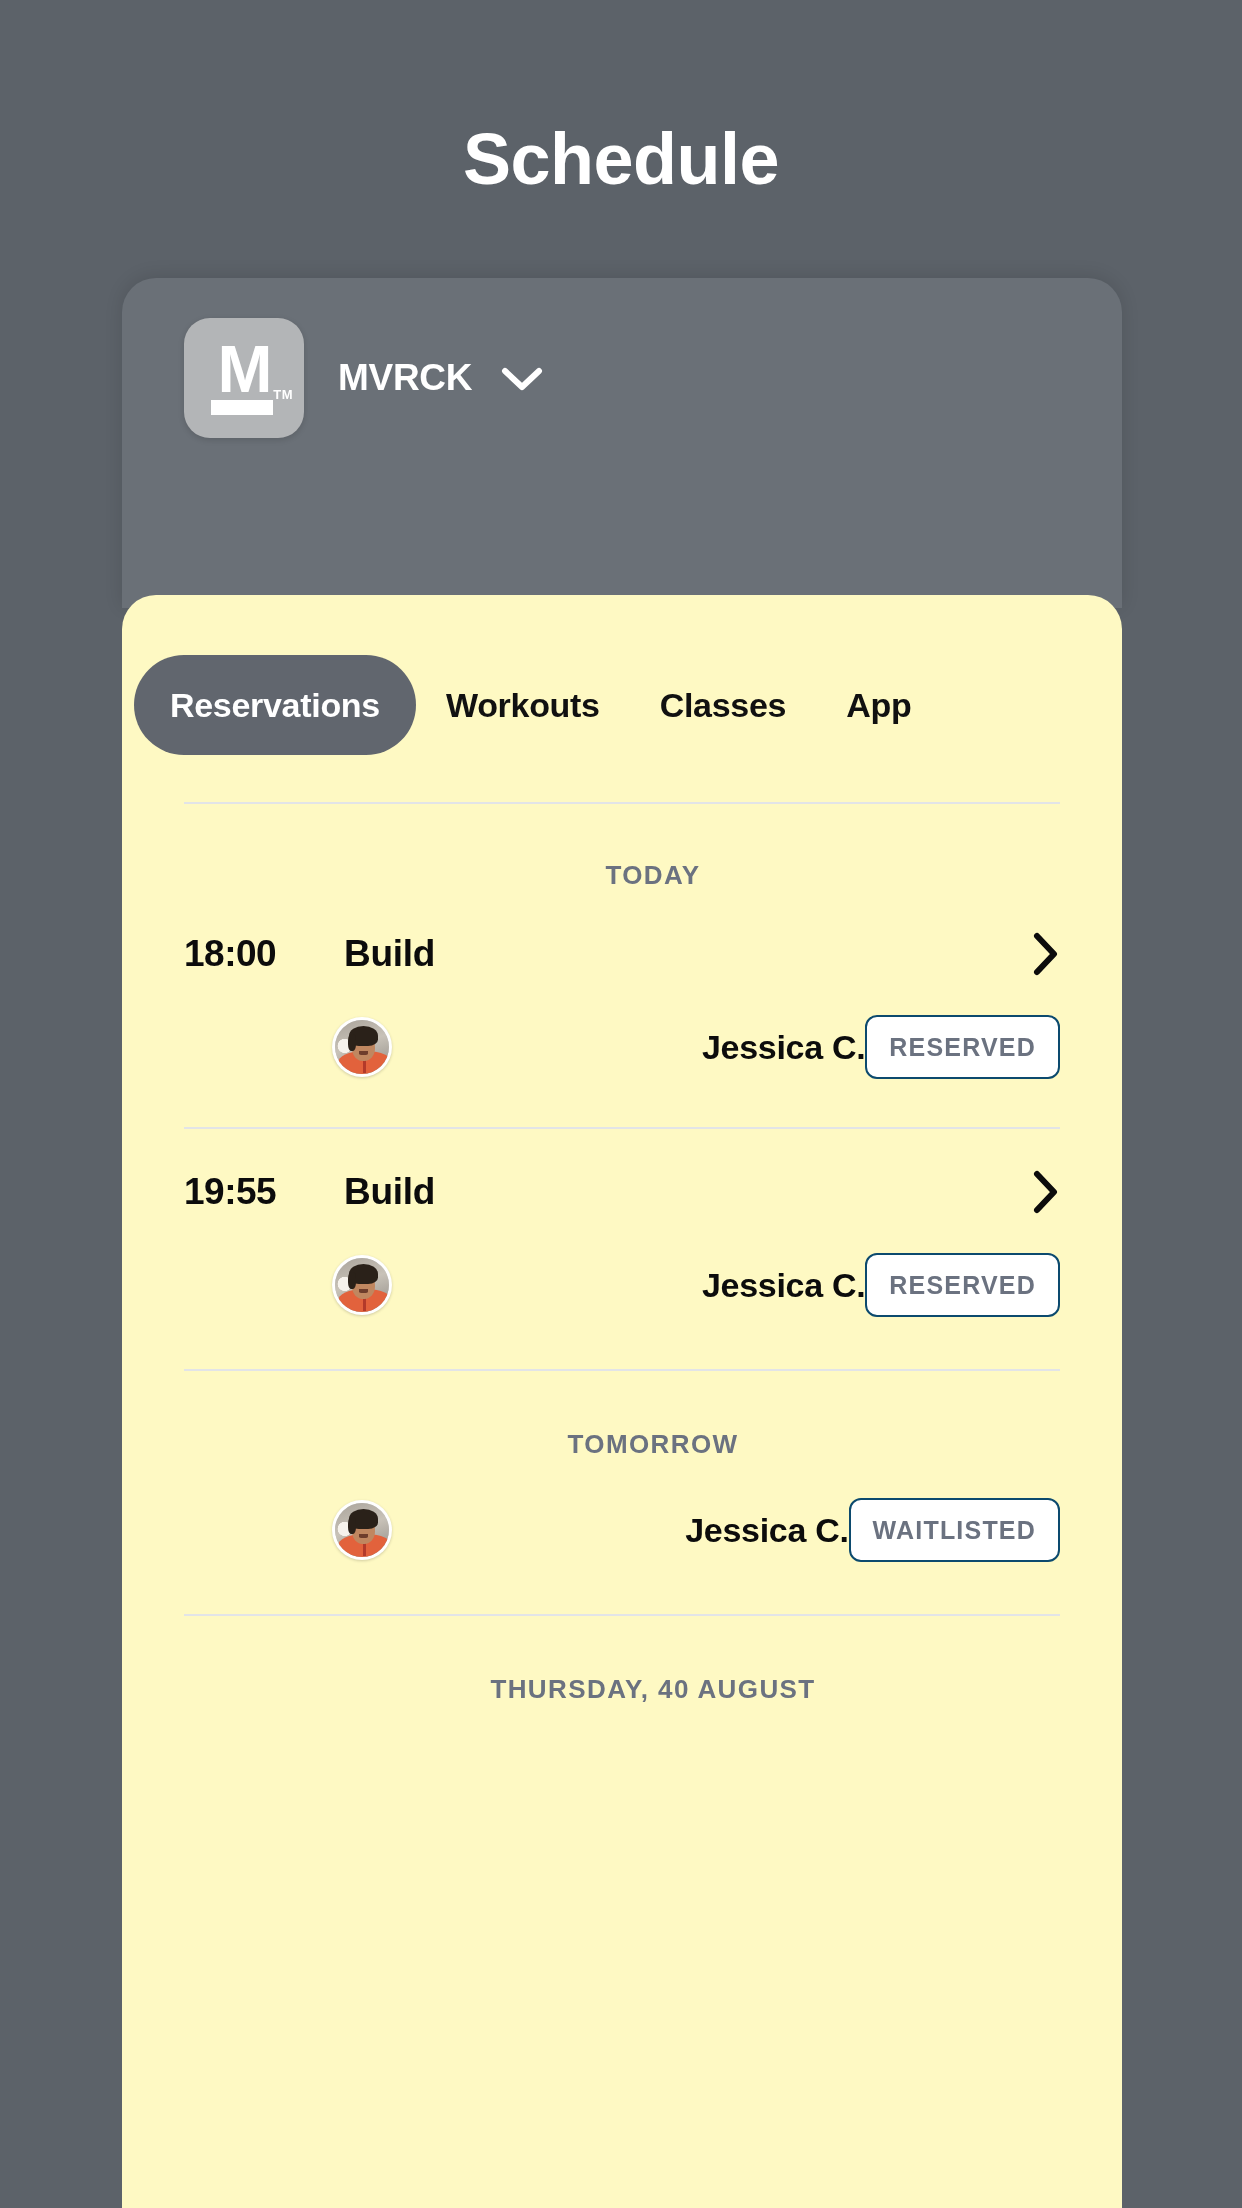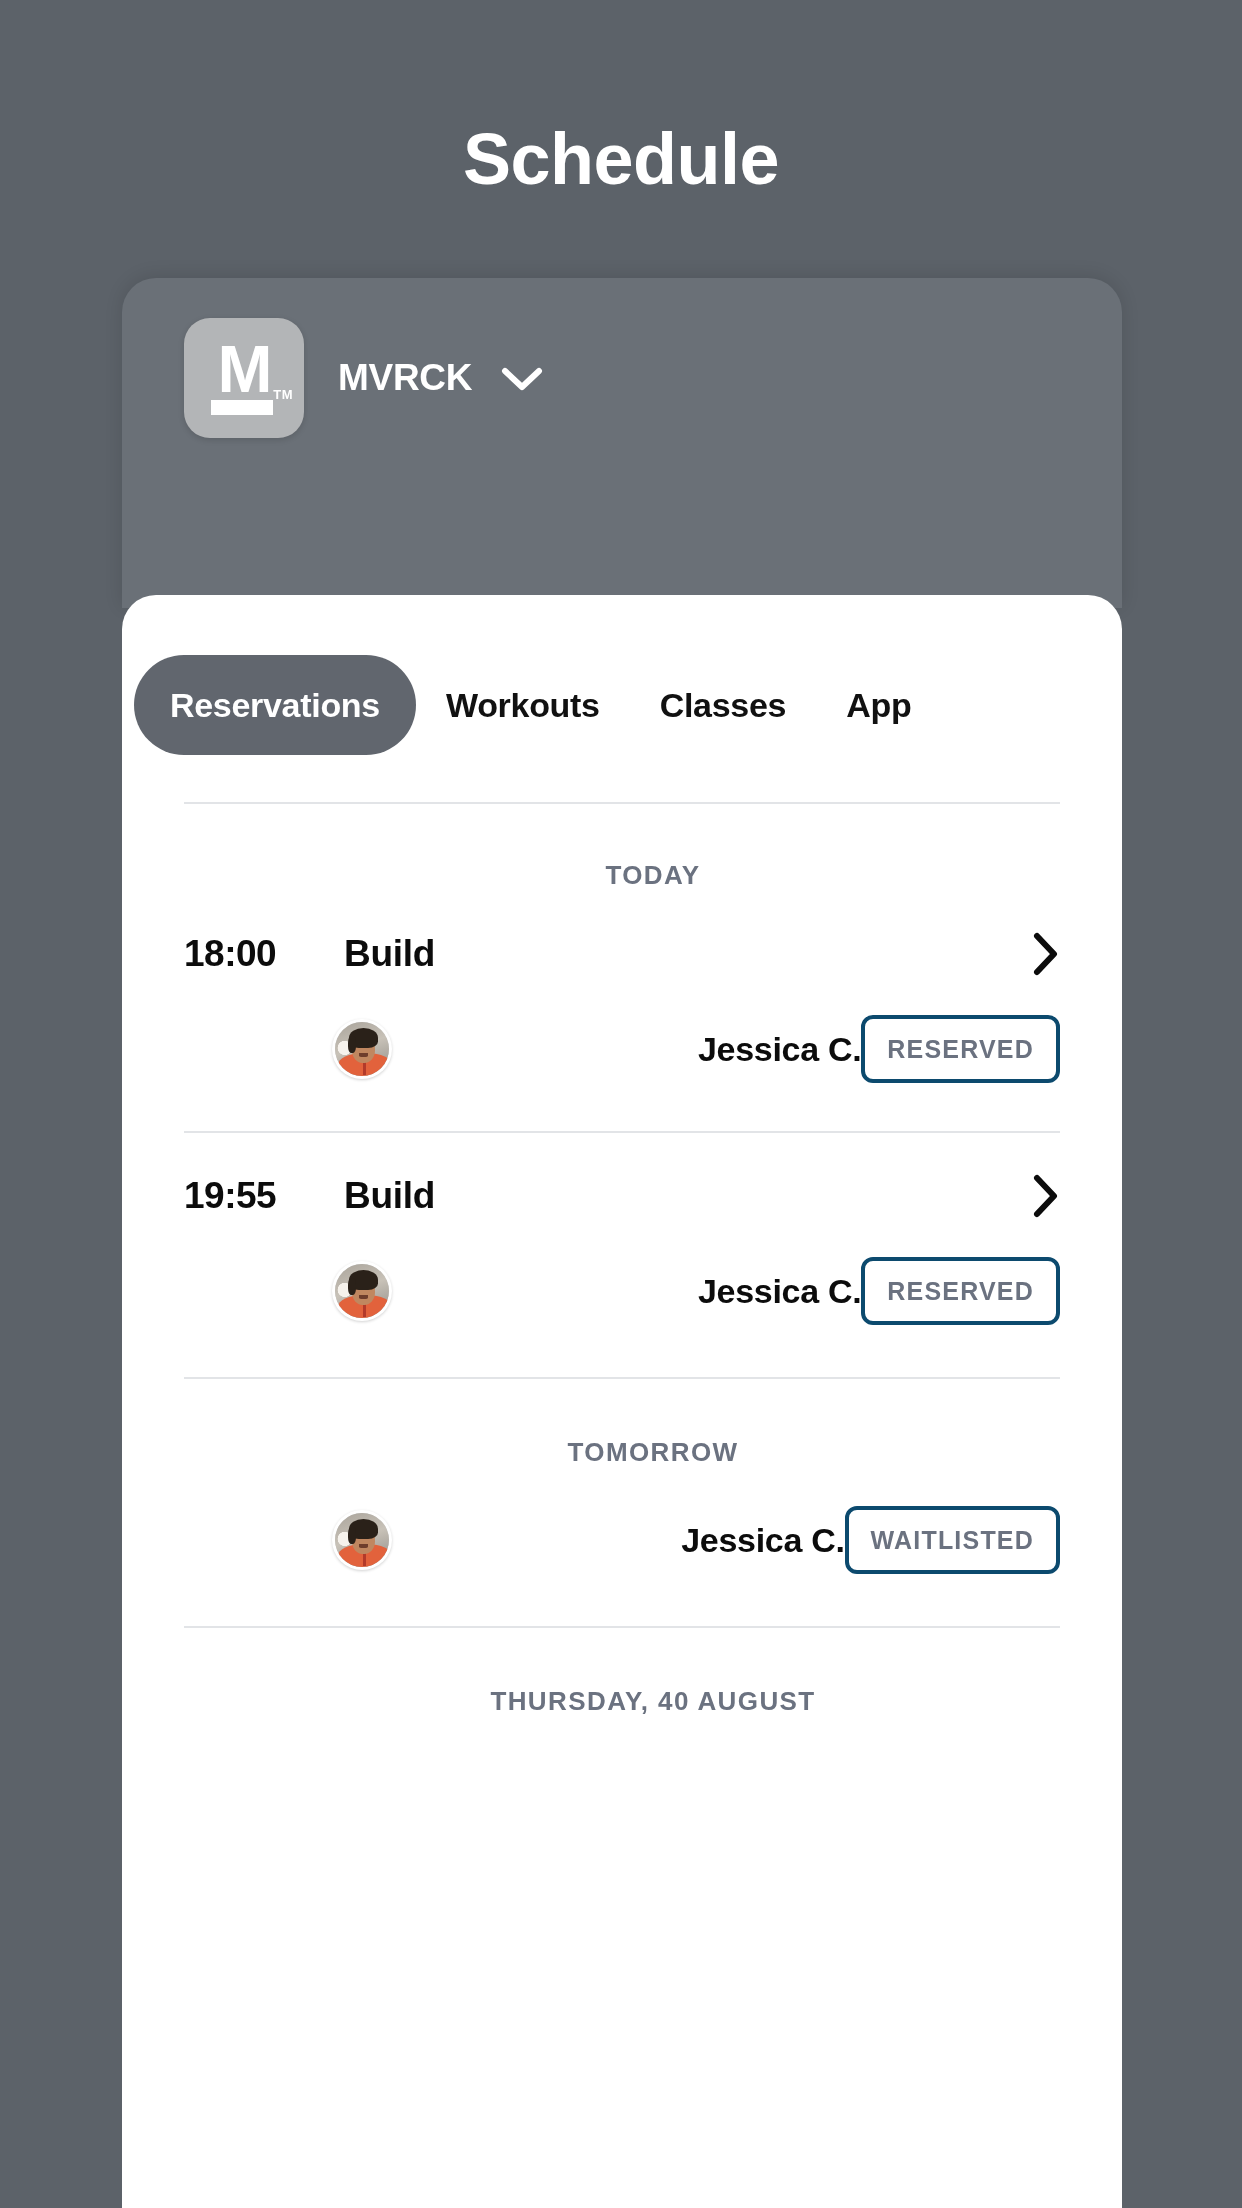--- a/index.html
+++ b/index.html
@@ -85,21 +85,21 @@
     margin-left: 28px;
     display: flex; align-items: center;
   }
 
   
   #sheet {
     position: absolute;
     left: 122px; top: 595px;
     width: 1000px;
     height: 1613px;
-    background: #ffffff;
+    background: #fef9c3;
     border-radius: 34px 34px 0 0;
     overflow: hidden;
   }
 
   
   #tabs {
     position: absolute;
     top: 60px; left: 0;
     height: 100px;
     display: flex;
@@ -246,21 +246,21 @@
   .member-name {
     font-size: 34px;
     font-weight: bold;
     color: #0c0c0c;
     margin-left: 32px;
     flex: 1 1 auto;
     letter-spacing: -0.3px;
   }
   .status-badge {
     flex: 0 0 auto;
-    border: 4px solid #0c4a6e;
+    border: 2px solid #0c4a6e;
     border-radius: 12px;
     color: #6b7280;
     font-size: 25px;
     font-weight: bold;
     letter-spacing: 1.2px;
     padding: 16px 22px 15px 22px;
     background: #ffffff;
   }
 
   .section-divider {

